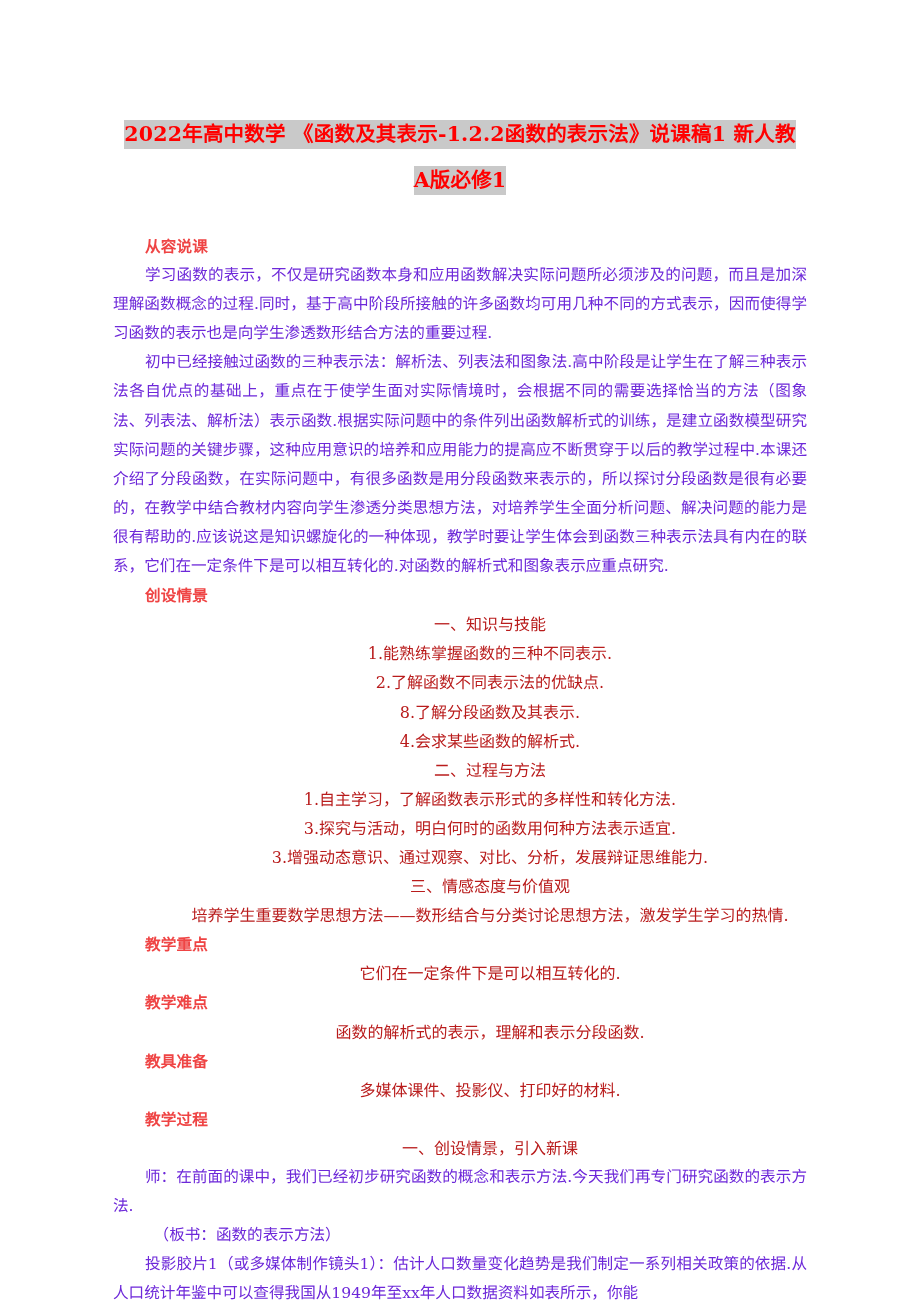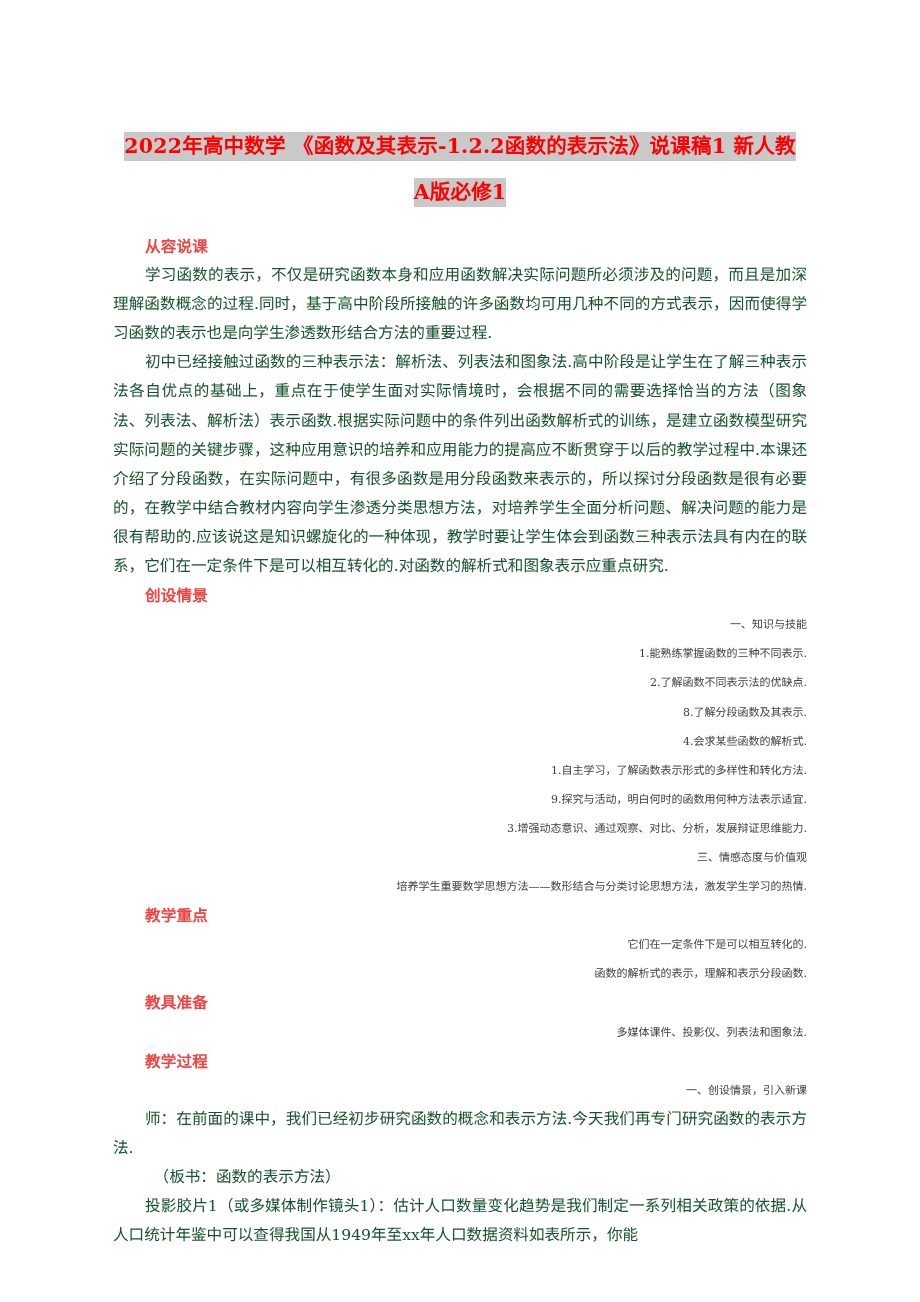--- a/index.html
+++ b/index.html
@@ -25,21 +25,21 @@
     top: 0;
     width: 920px;
     height: 1302px;
     background: #ffffff;
   }
 
   
   .doc-title {
     position: absolute;
     left: 113px;
-    top: 124px;
+    top: 112px;
     width: 694px;
     text-align: center;
     line-height: 44px;
     font-size: 20.5px;
     font-weight: 700;
     letter-spacing: 0.2px;
   }
   .doc-title .hl {
     color: #ff0000;
     background: #c9c9c9;
@@ -57,40 +57,40 @@
     top: 232px;
     width: 694px;
   }
   .p {
     font-size: 15.6px;
     line-height: 29.1px;
     margin: 0;
     text-align: justify;
     text-justify: inter-ideograph;
     word-break: break-all;
-    color: #14532d;
+    color: #6d28d9;
   }
   
   .h {
     font-size: 15.6px;
     line-height: 29.1px;
     margin: 0;
     font-weight: 700;
     text-indent: 2.05em;
     color: #ef4444;
     letter-spacing: 0.2px;
   }
   
   .li {
-    font-size: 11px;
+    font-size: 16px;
     line-height: 29.1px;
     margin: 0;
     padding-left: 60px;
-    text-align: right;
-    color: #404040;
+    text-align: center;
+    color: #b91c1c;
   }
   
   .ind {
     text-indent: 2.05em;
   }
   .ind3 {
     text-indent: 2.6em;
   }
 </style>
 </head>
@@ -108,33 +108,35 @@
     <p class="h">从容说课</p>
     <p class="p ind">学习函数的表示，不仅是研究函数本身和应用函数解决实际问题所必须涉及的问题，而且是加深理解函数概念的过程.同时，基于高中阶段所接触的许多函数均可用几种不同的方式表示，因而使得学习函数的表示也是向学生渗透数形结合方法的重要过程.</p>
     <p class="p ind">初中已经接触过函数的三种表示法：解析法、列表法和图象法.高中阶段是让学生在了解三种表示法各自优点的基础上，重点在于使学生面对实际情境时，会根据不同的需要选择恰当的方法（图象法、列表法、解析法）表示函数.根据实际问题中的条件列出函数解析式的训练，是建立函数模型研究实际问题的关键步骤，这种应用意识的培养和应用能力的提高应不断贯穿于以后的教学过程中.本课还介绍了分段函数，在实际问题中，有很多函数是用分段函数来表示的，所以探讨分段函数是很有必要的，在教学中结合教材内容向学生渗透分类思想方法，对培养学生全面分析问题、解决问题的能力是很有帮助的.应该说这是知识螺旋化的一种体现，教学时要让学生体会到函数三种表示法具有内在的联系，它们在一定条件下是可以相互转化的.对函数的解析式和图象表示应重点研究.</p>
 
     <p class="h">创设情景</p>
     <p class="li">一、知识与技能</p>
     <p class="li">1.能熟练掌握函数的三种不同表示.</p>
     <p class="li">2.了解函数不同表示法的优缺点.</p>
     <p class="li">8.了解分段函数及其表示.</p>
     <p class="li">4.会求某些函数的解析式.</p>
+    <p class="li">二、过程与方法</p>
     <p class="li">1.自主学习，了解函数表示形式的多样性和转化方法.</p>
-    <p class="li">9.探究与活动，明白何时的函数用何种方法表示适宜.</p>
+    <p class="li">3.探究与活动，明白何时的函数用何种方法表示适宜.</p>
     <p class="li">3.增强动态意识、通过观察、对比、分析，发展辩证思维能力.</p>
     <p class="li">三、情感态度与价值观</p>
     <p class="li">培养学生重要数学思想方法——数形结合与分类讨论思想方法，激发学生学习的热情.</p>
 
     <p class="h">教学重点</p>
     <p class="li">它们在一定条件下是可以相互转化的.</p>
 
+    <p class="h">教学难点</p>
     <p class="li">函数的解析式的表示，理解和表示分段函数.</p>
 
     <p class="h">教具准备</p>
-    <p class="li">多媒体课件、投影仪、列表法和图象法.</p>
+    <p class="li">多媒体课件、投影仪、打印好的材料.</p>
 
     <p class="h">教学过程</p>
     <p class="li">一、创设情景，引入新课</p>
     <p class="p ind">师：在前面的课中，我们已经初步研究函数的概念和表示方法.今天我们再专门研究函数的表示方法.</p>
     <p class="p ind3">（板书：函数的表示方法）</p>
     <p class="p ind">投影胶片1（或多媒体制作镜头1）：估计人口数量变化趋势是我们制定一系列相关政策的依据.从人口统计年鉴中可以查得我国从1949年至xx年人口数据资料如表所示，你能</p>
 
   </div>
 </div>
 

